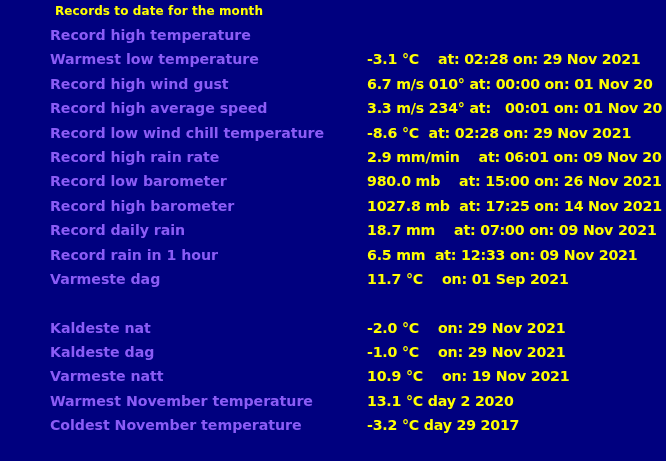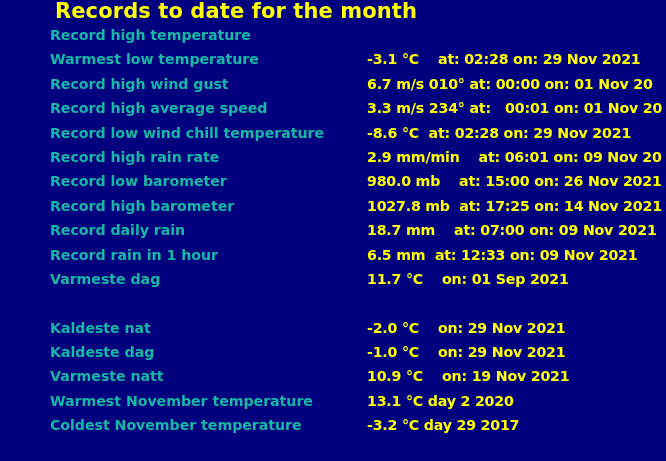--- a/index.html
+++ b/index.html
@@ -20,21 +20,21 @@
     height: 461px;
     background: #00007f;
     overflow: hidden;
   }
   #title {
     position: absolute;
     left: 55px;
     top: 1px;
     font-family: "DejaVu Sans", sans-serif;
     font-weight: bold;
-    font-size: 21px;
+    font-size: 12px;
     line-height: 21px;
     color: #ffff00;
     white-space: pre;
     letter-spacing: 0.1px;
   }
   #rows {
     position: absolute;
     left: 0;
     top: 23px;
     width: 666px;
@@ -48,21 +48,21 @@
     height: 24.4px;
   }
   .label {
     position: absolute;
     left: 50px;
     top: 0;
     font-family: "DejaVu Sans", sans-serif;
     font-weight: bold;
     font-size: 14.2px;
     line-height: 24.4px;
-    color: #14b8a6;
+    color: #8b5cf6;
     white-space: pre;
     letter-spacing: -0.05px;
   }
   .value {
     position: absolute;
     left: 367px;
     top: 0;
     font-family: "DejaVu Sans", sans-serif;
     font-weight: bold;
     font-size: 14.2px;

